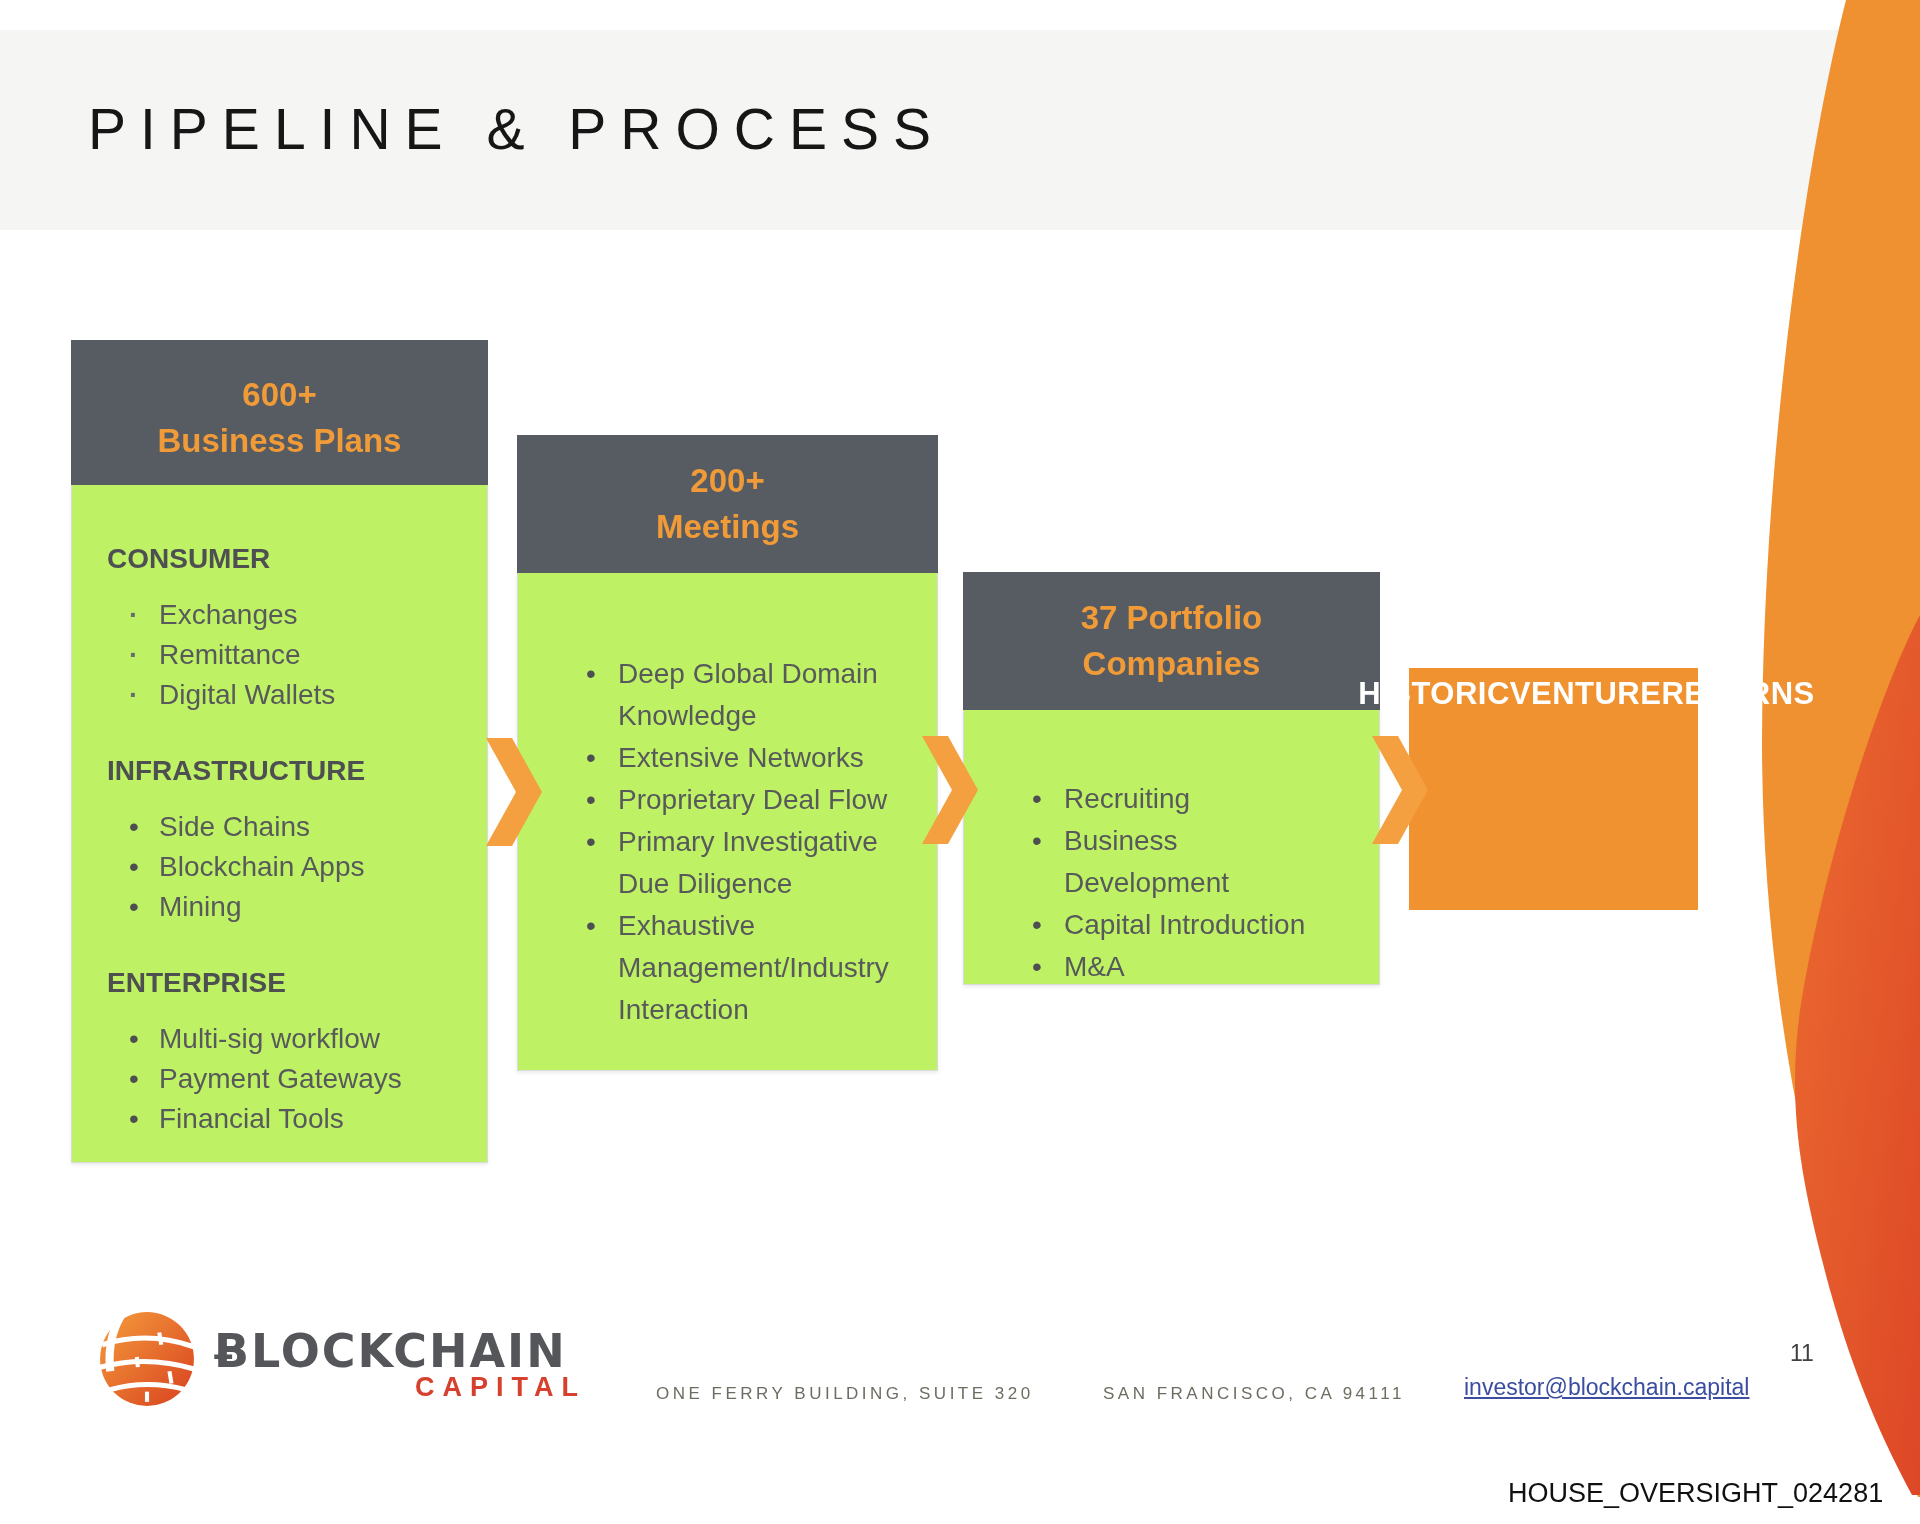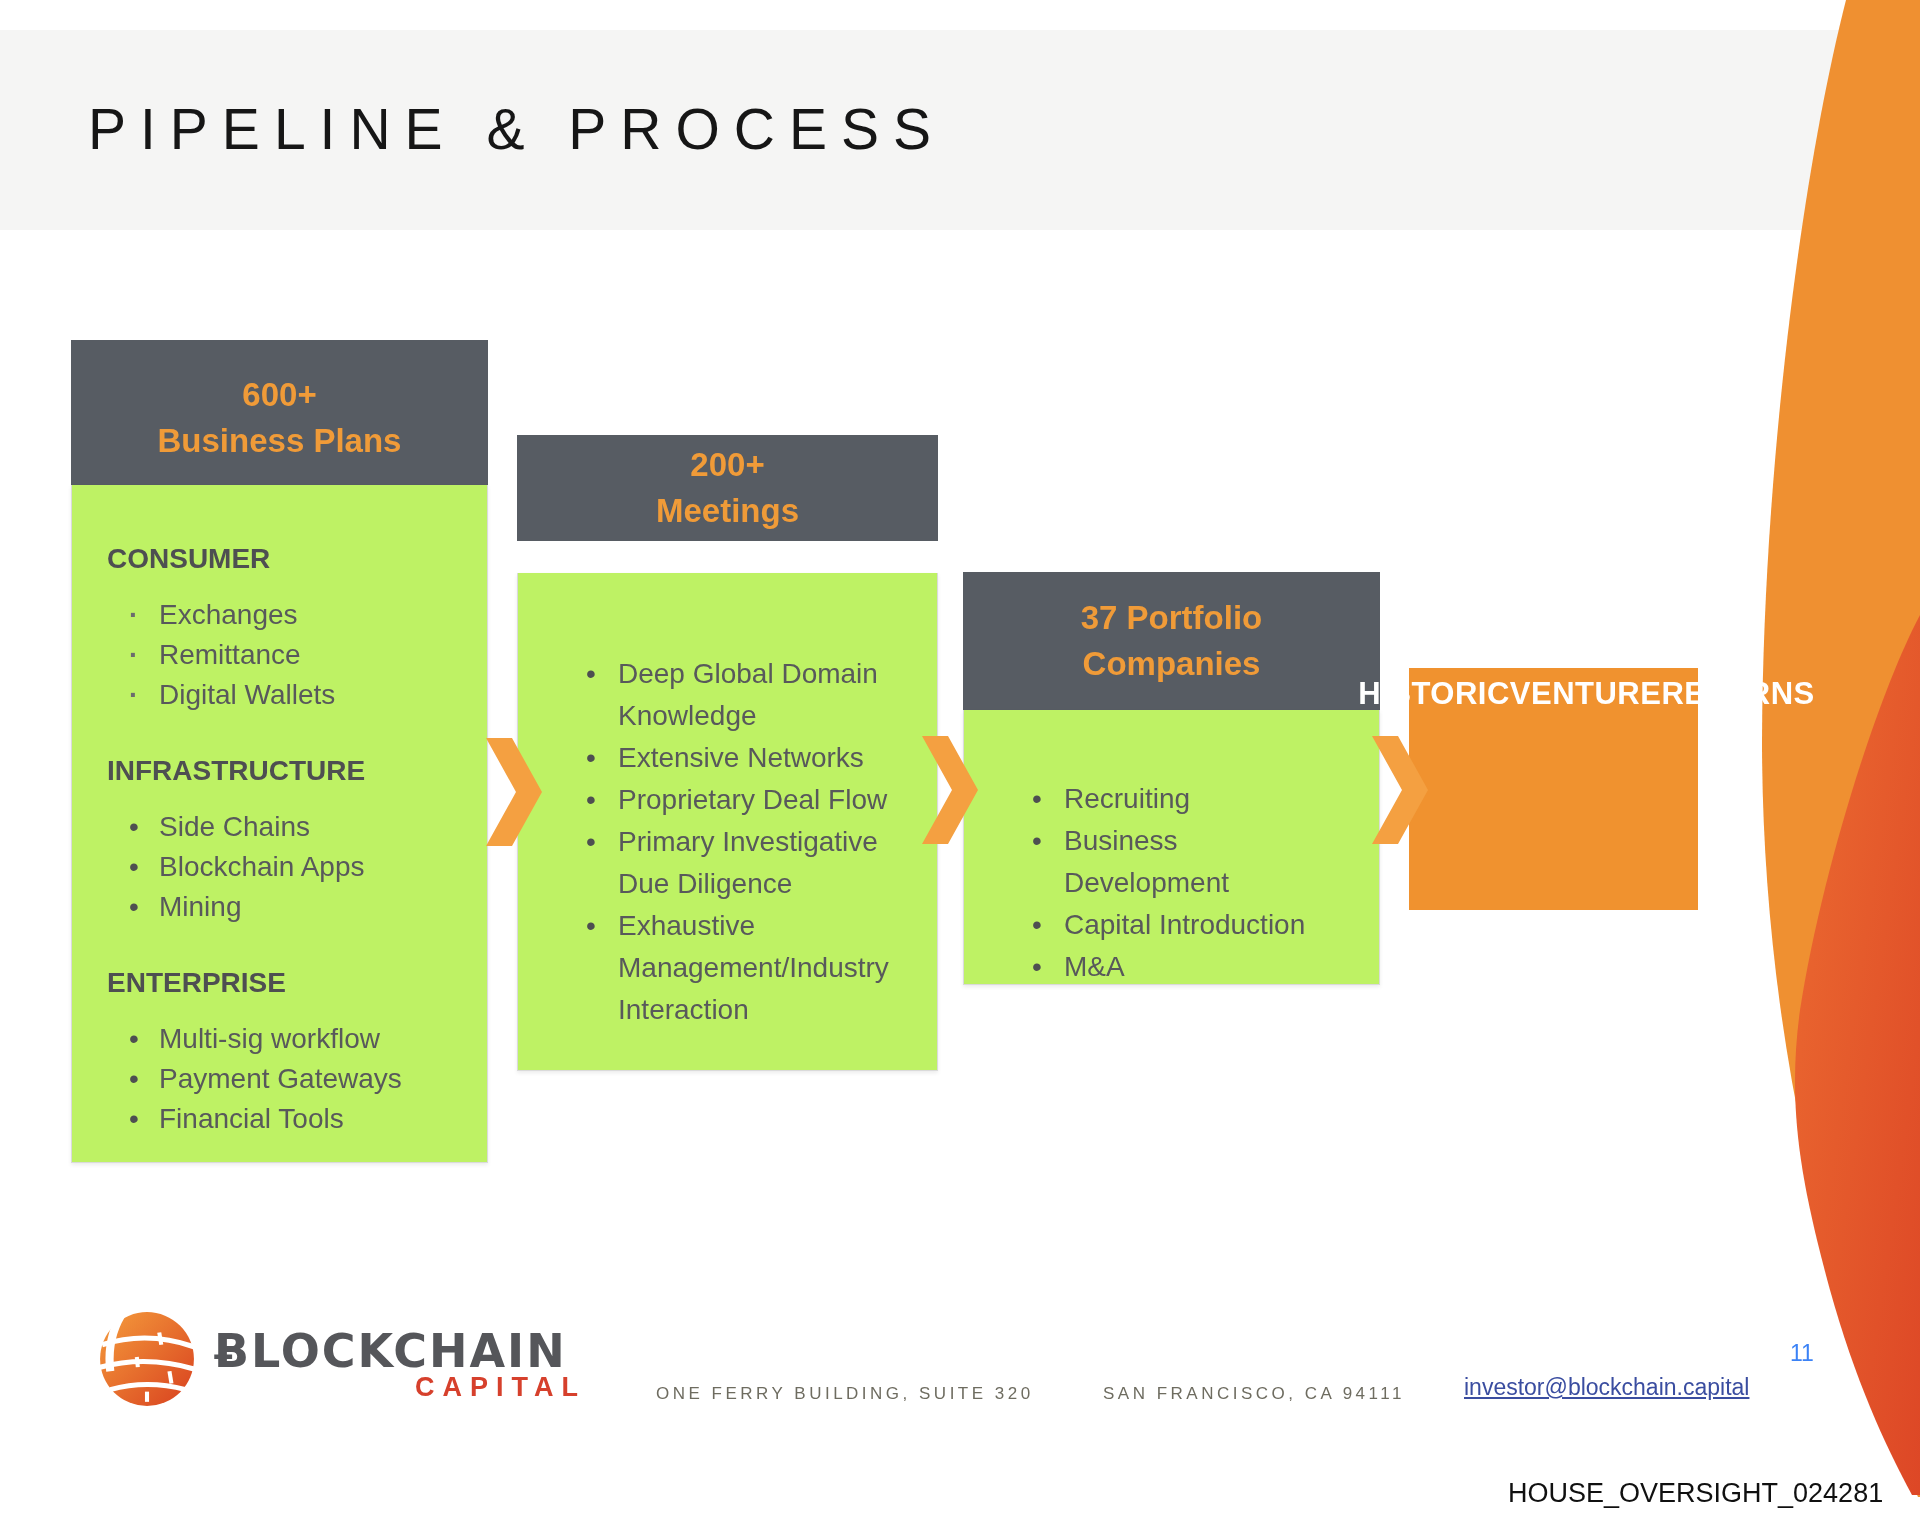--- a/index.html
+++ b/index.html
@@ -33,21 +33,21 @@
     position:absolute;left:0;right:0;bottom:0;background:#bef264;
     border:1px solid #dadada;border-top:none;
     box-shadow:0 2px 4px rgba(0,0,0,.08);
     box-sizing:border-box;
     color:#58595b;font-size:28px;
   }
   .box1{left:71px;top:340px;width:417px;height:823px;}
   .box1 .hdr{height:156px;}
   .box1 .bod{top:145px;padding:54px 20px 0 35px;}
   .box2{left:517px;top:435px;width:421px;height:636px;}
-  .box2 .hdr{height:106px;}
+  .box2 .hdr{height:138px;}
   .box2 .bod{top:138px;padding:64px 28px 0 46px;}
   .box3{left:963px;top:572px;width:417px;height:413px;}
   .box3 .hdr{height:138px;}
   .box3 .bod{top:138px;padding:52px 20px 0 46px;}
 
   .sec-title{font-weight:bold;color:#4e4f51;line-height:40px;}
   .sec{margin:0 0 0 0;}
   .sec + .sec{margin-top:36px;}
   ul.blist{list-style:none;margin:16px;padding:0;}
   ul.blist li{position:relative;padding-left:36px;line-height:40px;}
@@ -90,21 +90,21 @@
     font-size:17px;letter-spacing:3.5px;color:#6e6c60;white-space:nowrap;
   }
   .addr1{left:656px;}
   .addr2{left:1103px;}
   .email{
     position:absolute;left:1464px;top:1374px;
     font-size:23px;color:#3a4da0;text-decoration:underline;white-space:nowrap;
   }
   .pagenum{
     position:absolute;left:1790px;top:1340px;
-    font-size:23px;color:#3b82f6;
+    font-size:23px;color:#404040;
   }
   .watermark{
     position:absolute;left:1508px;top:1478px;
     font-size:27px;color:#101010;white-space:nowrap;
   }
 </style>
 </head>
 <body>
 
 <div class="band"></div>

